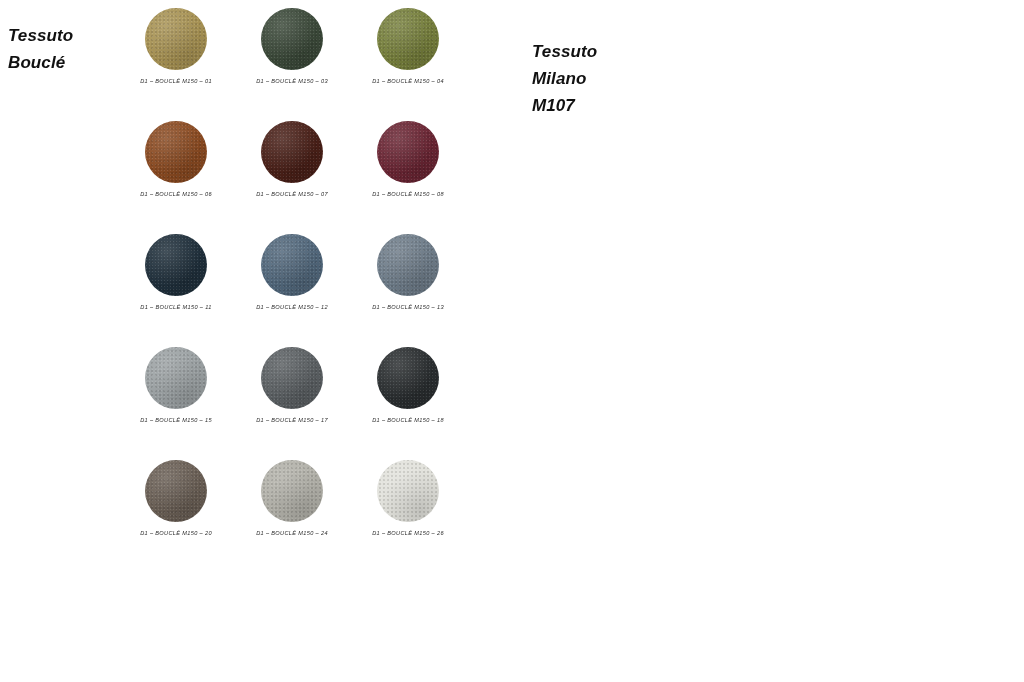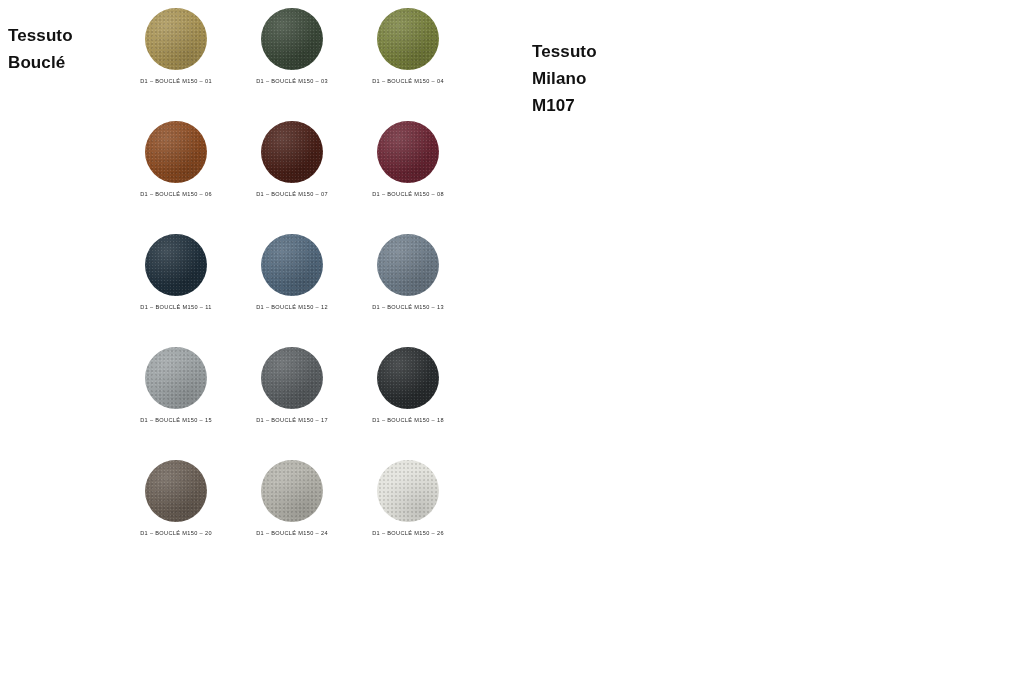--- a/index.html
+++ b/index.html
@@ -12,20 +12,21 @@
     height: 682px;
     position: relative;
     font-family: "Liberation Sans", sans-serif;
     overflow: hidden;
   }
 
   .page {
     position: relative;
     width: 1024px;
     height: 682px;
+    font-style: italic;
   }
 
   
   .collection {
     position: absolute;
     top: 0;
   }
   .collection--boucle { left: 0;   width: 512px; }
   .collection--milano { left: 512px; width: 512px; }
 

